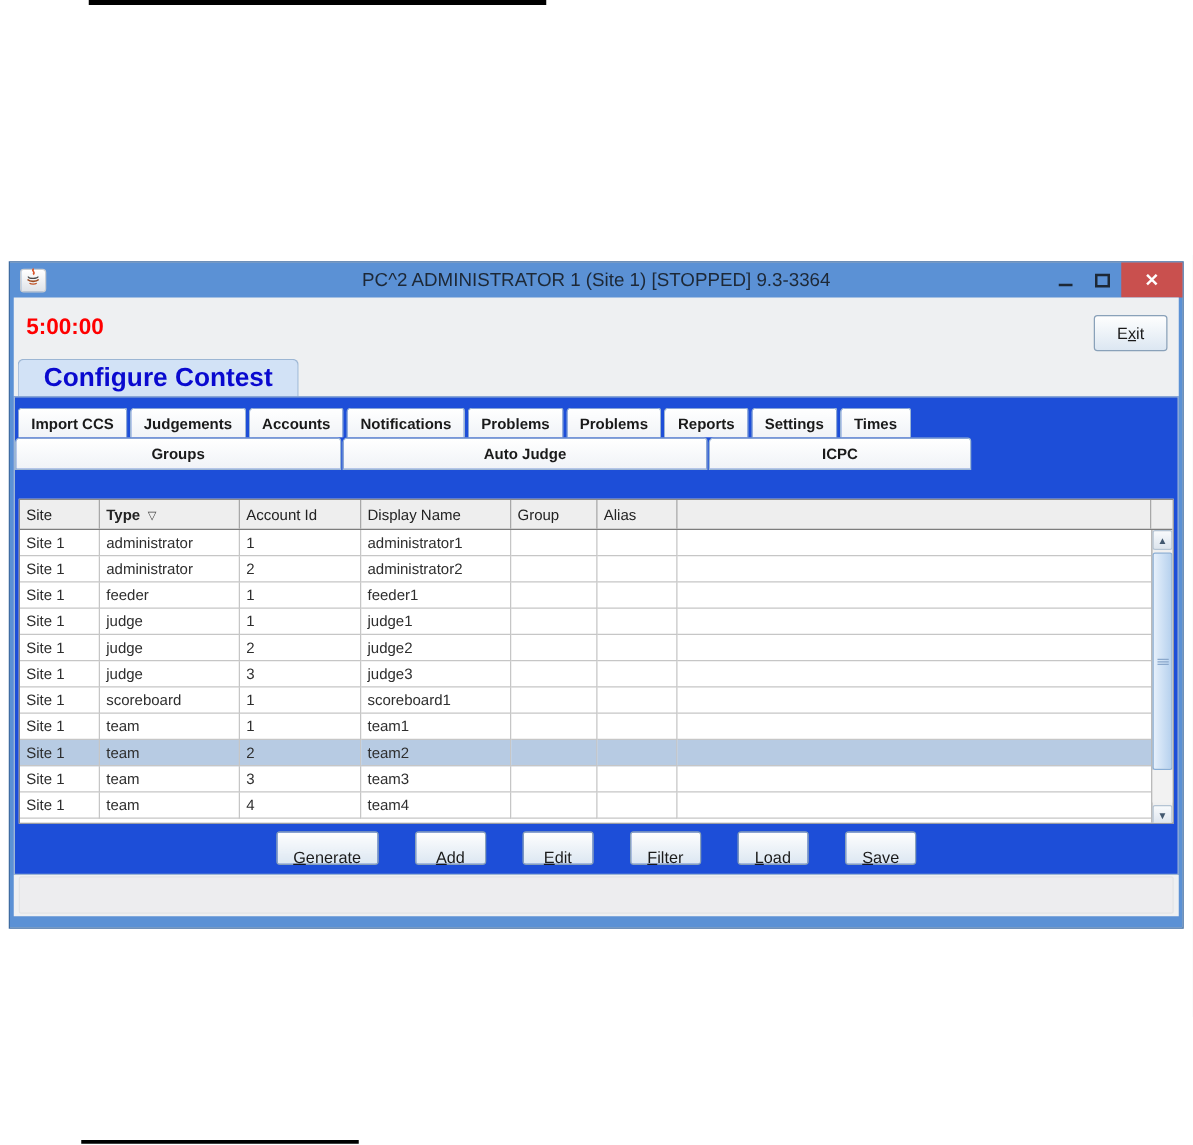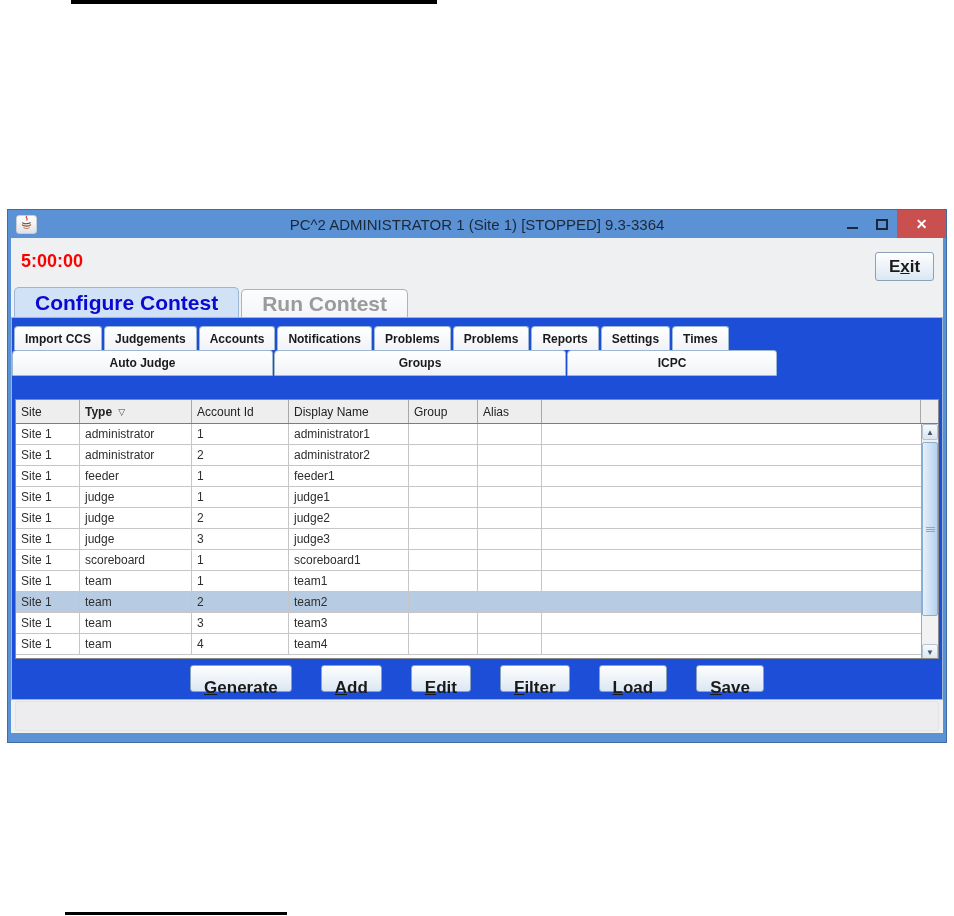--- a/index.html
+++ b/index.html
@@ -28,21 +28,21 @@
                font-size: 14px; font-weight: bold; }
 
   .content { position: absolute; left: 3px; right: 3px; top: 28px; bottom: 9px;
              background: #eef0f2; }
 
   
   .timer { position: absolute; left: 10px; top: 13px; font-size: 18px; font-weight: bold; color: #ff0000; }
   .btn { border: 1px solid #89a1b9; border-radius: 3px;
          background: linear-gradient(#fefefe, #dce7f2);
          font-family: "Liberation Sans", sans-serif;
-         font-size: 17px; font-weight: bold; color: #1a1a1a; cursor: default; }
+         font-size: 13px; font-weight: normal; color: #1a1a1a; cursor: default; }
   .exit-btn { position: absolute; right: 9px; top: 14px; width: 59px; height: 29px; }
 
   
   .main-tabs { position: absolute; left: 3px; top: 49px; height: 31px; display: flex; align-items: flex-end; }
   .main-tab { height: 29px; padding: 0 20px; display: flex; align-items: center;
               border: 1px solid #9cb6d4; border-bottom: none; border-radius: 5px 5px 0 0;
               background: linear-gradient(#fdfdfe,#f2f5f9); margin-right: 2px;
               font-size: 21px; font-weight: bold; color: #9b9b9b; }
   .main-tab.selected { height: 31px; background: #d2e2f6; color: #0909cf; }
 
@@ -143,40 +143,39 @@
   </div>
 
   <div class="content">
 
     <div class="timer">5:00:00</div>
 
     <button class="btn exit-btn"><span>E</span><u>x</u><span>it</span></button>
 
     <div class="main-tabs">
       <div class="main-tab selected">Configure Contest</div>
-      <div class="main-tab">Run Contest</div>
     </div>
 
     <div class="tab-panel">
 
       <div class="subtab-row">
         <div class="subtab">Import CCS</div>
         <div class="subtab">Judgements</div>
         <div class="subtab">Accounts</div>
         <div class="subtab">Notifications</div>
         <div class="subtab">Problems</div>
         <div class="subtab">Problems</div>
         <div class="subtab">Reports</div>
         <div class="subtab">Settings</div>
         <div class="subtab">Times</div>
       </div>
 
       <div class="section-row">
+        <div class="section-tab">Groups</div>
         <div class="section-tab">Auto Judge</div>
-        <div class="section-tab">Groups</div>
         <div class="section-tab">ICPC</div>
       </div>
 
       <div class="acct-table">
         <div class="thead">
           <div class="hcell">Site</div>
           <div class="hcell sorted">
             <span>Type</span>
             <span class="sort-glyph">▽</span>
           </div>

